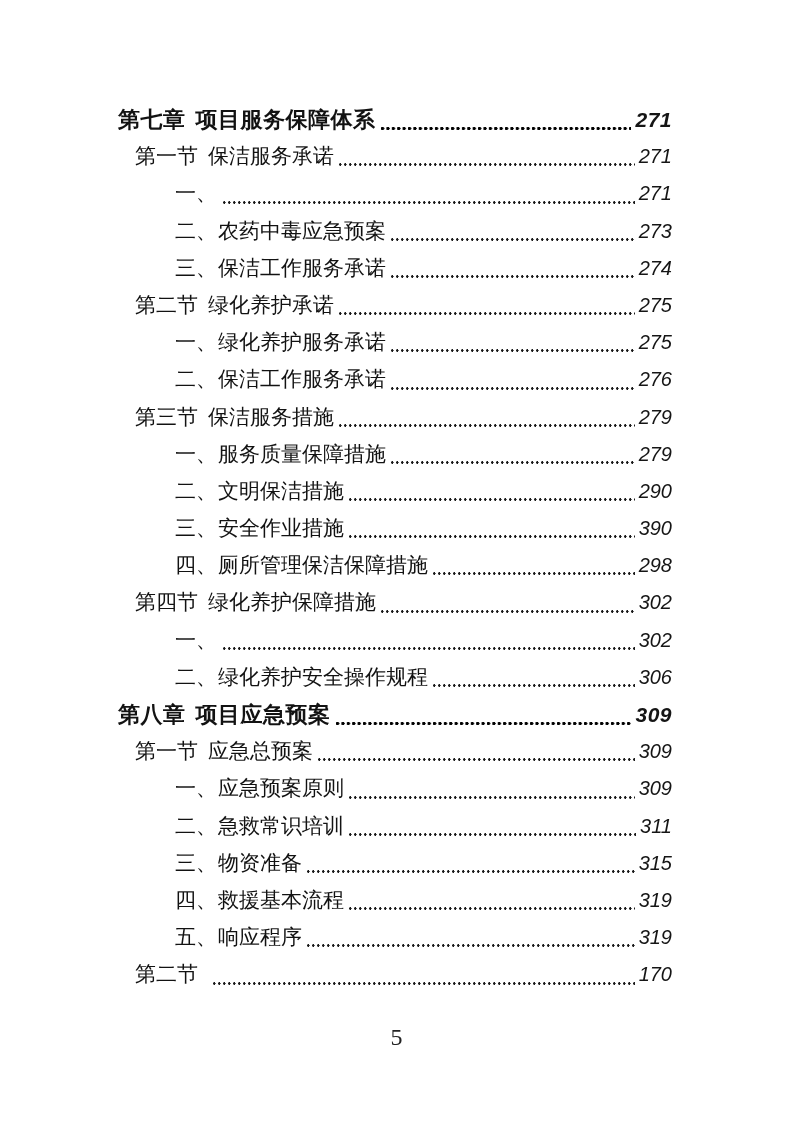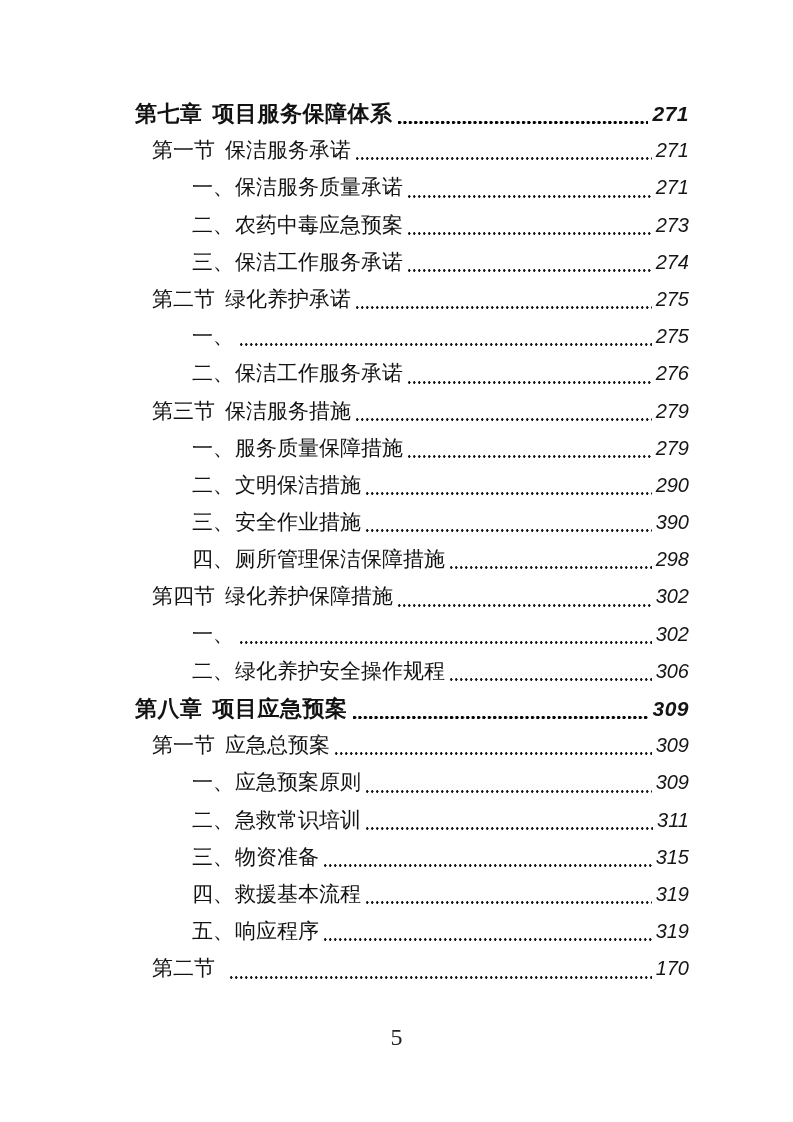--- a/index.html
+++ b/index.html
@@ -13,23 +13,22 @@
     color: #121212;
   }
   .page {
     position: absolute;
     inset: 0;
     background: #ffffff;
   }
   .toc {
     position: absolute;
     left: 118px;
-    top: 95px;
+    top: 101px;
     width: 554px;
-    margin-left: 17px;
   }
   .toc-row {
     display: flex;
     align-items: baseline;
     height: 37.2px;
     font-size: 21px;
     white-space: nowrap;
     cursor: pointer;
   }
   .toc-row > span { line-height: 37.2px; }
@@ -90,21 +89,20 @@
     <span class="page-num">271</span>
   </div>
       <div class="toc-row level-section">
     <span class="entry-label">第一节</span>
     <span class="entry-title">保洁服务承诺</span>
     <span class="leader"></span>
     <span class="page-num">271</span>
   </div>
       <div class="toc-row level-item">
     <span class="entry-label">一、</span>
-    <span class="entry-title">保洁服务质量承诺</span>
     <span class="leader"></span>
     <span class="page-num">271</span>
   </div>
       <div class="toc-row level-item">
     <span class="entry-label">二、</span>
     <span class="entry-title">农药中毒应急预案</span>
     <span class="leader"></span>
     <span class="page-num">273</span>
   </div>
       <div class="toc-row level-item">
@@ -114,20 +112,21 @@
     <span class="page-num">274</span>
   </div>
       <div class="toc-row level-section">
     <span class="entry-label">第二节</span>
     <span class="entry-title">绿化养护承诺</span>
     <span class="leader"></span>
     <span class="page-num">275</span>
   </div>
       <div class="toc-row level-item">
     <span class="entry-label">一、</span>
+    <span class="entry-title">绿化养护服务承诺</span>
     <span class="leader"></span>
     <span class="page-num">275</span>
   </div>
       <div class="toc-row level-item">
     <span class="entry-label">二、</span>
     <span class="entry-title">保洁工作服务承诺</span>
     <span class="leader"></span>
     <span class="page-num">276</span>
   </div>
       <div class="toc-row level-section">

